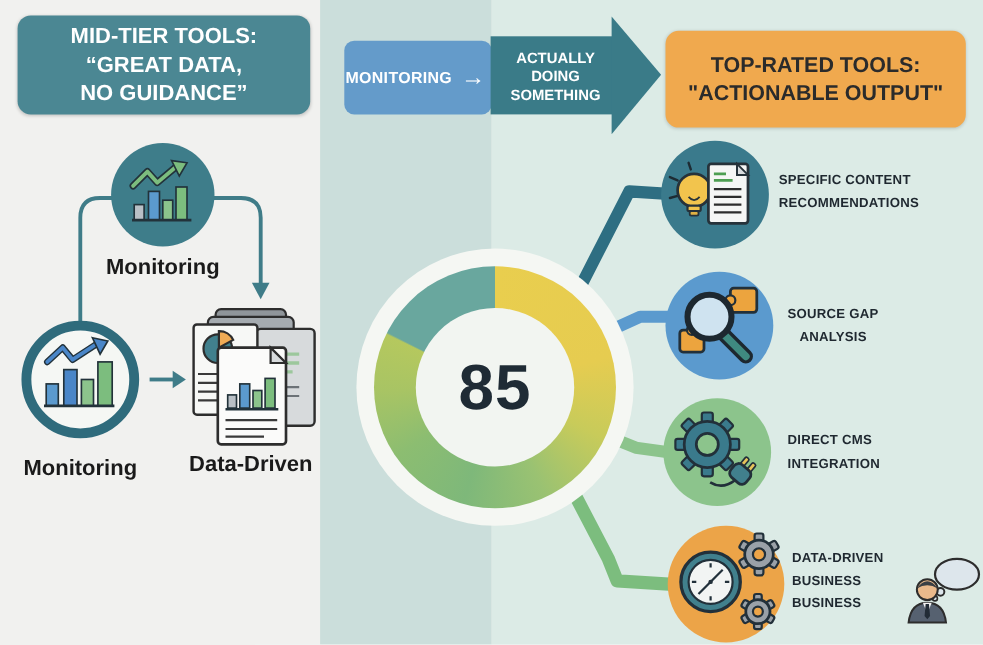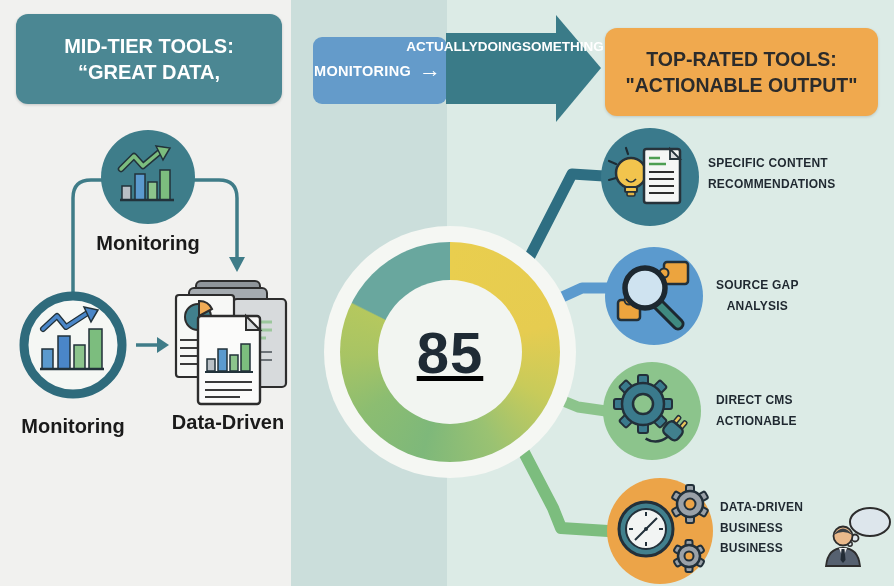--- a/index.html
+++ b/index.html
@@ -24,32 +24,32 @@
   .ban-from{position:absolute;left:313px;top:37px;width:134px;height:67px;background:#649bca;
             border-radius:9px;display:flex;align-items:center;justify-content:flex-end;
             color:#fff;font-weight:bold;}
   .ban-from .lbl{font-size:14.5px;letter-spacing:.3px;}
   .ban-from .arr{font-size:22px;padding:0 6px 2px 8px;}
   .ban-body{position:absolute;left:446px;top:33px;width:112px;height:71px;background:#3a7b88;}
   .ban-head{position:absolute;left:556px;top:15px;width:0;height:0;
             border-top:53px solid transparent;border-bottom:54px solid transparent;
             border-left:45px solid #3a7b88;}
   .ban-to{position:absolute;left:444px;top:38px;width:122px;height:62px;display:flex;
-          flex-direction:row;justify-content:center;text-align:center;color:#fff;
+          flex-direction:column;justify-content:center;text-align:center;color:#fff;
           font-weight:bold;font-size:13.5px;line-height:17px;}
 
   
   .donut-halo{position:absolute;left:324px;top:226px;width:252px;height:252px;border-radius:50%;
               background:#f5f7f3;}
   .donut-ring{position:absolute;left:340px;top:242px;width:220px;height:220px;border-radius:50%;
               background:conic-gradient(#e9ce4e 0deg,#e6cc50 75deg,#c8cb5a 115deg,#9ac272 155deg,
                          #7eb87a 195deg,#8cbd71 235deg,#a8c464 268deg,#b5c85e 296deg,
                          #69a79e 297deg,#69a79e 360deg);}
   .donut-hole{position:absolute;left:378px;top:280px;width:144px;height:144px;border-radius:50%;
-              background:#f2f5f1;display:flex;align-items:center;justify-content:center;text-decoration:underline;}
+              background:#f2f5f1;display:flex;align-items:center;justify-content:center;}
   .donut-hole span{font-size:58px;font-weight:bold;color:#1f2b35;letter-spacing:1px;}
 
   
   .flow-label{position:absolute;color:#1a1a1a;font-weight:600;font-size:20px;text-align:center;
               line-height:24px;}
   .lab-mon-top{left:78px;top:231px;width:140px;}
   .lab-mon-bot{left:3px;top:414px;width:140px;}
   .lab-dash{left:157px;top:410px;width:142px;}
 
   
@@ -220,20 +220,21 @@
 
   <div class="donut-halo"></div>
   <div class="donut-ring"></div>
   <div class="donut-hole">
     <span>85</span>
   </div>
 
   <div class="hdr hdr-left">
     <div>MID-TIER TOOLS:</div>
     <div>“GREAT DATA,</div>
+    <div>NO GUIDANCE”</div>
   </div>
 
   <div class="ban-from">
     <span class="lbl">MONITORING</span>
     <span class="arr">→</span>
   </div>
   <div class="ban-body"></div>
   <div class="ban-head"></div>
   <div class="ban-to">
     <div>ACTUALLY</div>
@@ -255,21 +256,21 @@
   <div class="item-label il-1">
     <div>SPECIFIC CONTENT</div>
     <div>RECOMMENDATIONS</div>
   </div>
   <div class="item-label il-2">
     <div>SOURCE GAP</div>
     <div>ANALYSIS</div>
   </div>
   <div class="item-label il-3">
     <div>DIRECT CMS</div>
-    <div>ACTIONABLE</div>
+    <div>INTEGRATION</div>
   </div>
   <div class="item-label il-4">
     <div>DATA-DRIVEN</div>
     <div>BUSINESS</div>
     <div>BUSINESS</div>
   </div>
 
 </div>
 
 </body></html>

